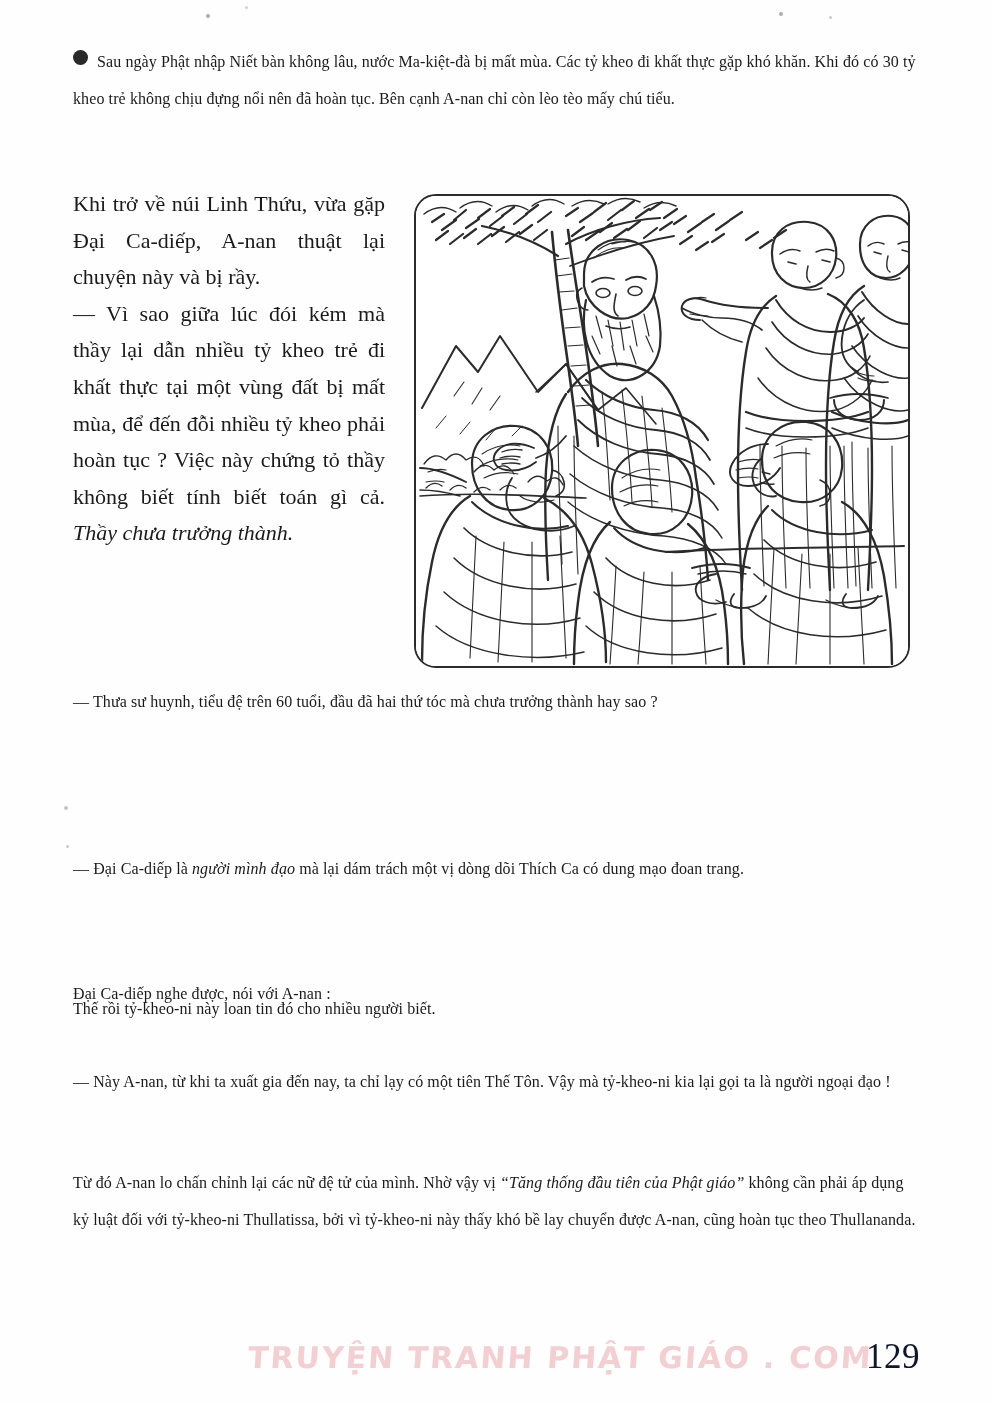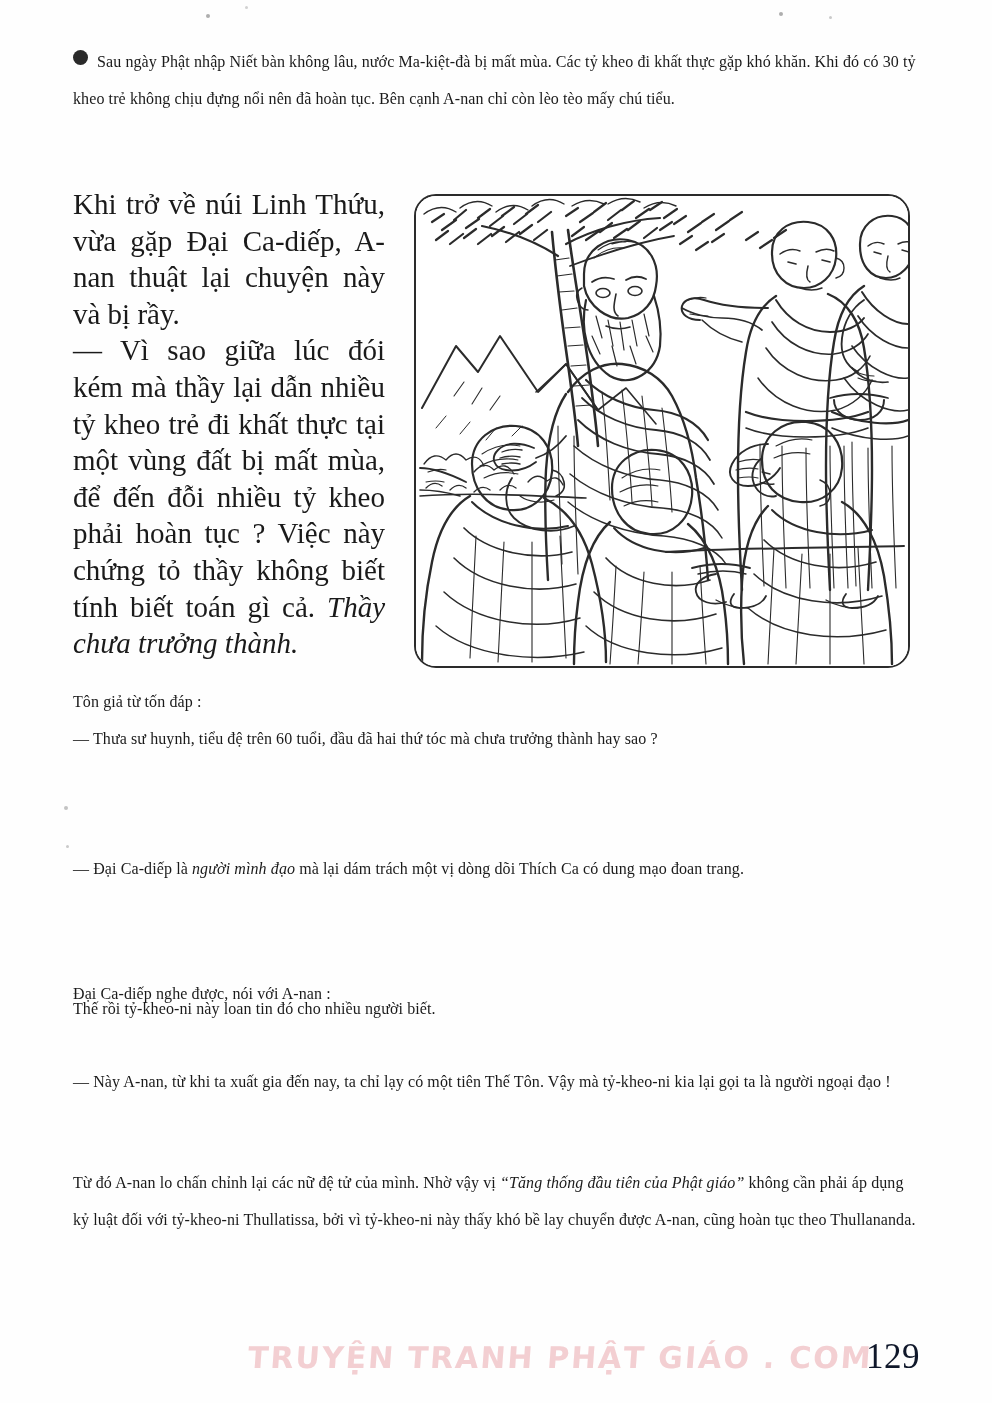--- a/index.html
+++ b/index.html
@@ -54,21 +54,21 @@
     vertical-align: 2px;
     margin-right: 9px;
   }
 
   
   #left-column {
     position: absolute;
     left: 73px;
     top: 186px;
     width: 312px;
-    font-size: 29px;
+    font-size: 22px;
     line-height: 36.6px;
     text-align: justify;
     text-justify: inter-word;
     font-family: Liberation Serif, serif;
   }
   #left-column p { margin: 0; }
   .italic { font-style: italic; }
 
   
   #illustration {
@@ -340,21 +340,20 @@
       </g>
     </svg>
   </div>
 
   <div id="left-column">
     <p>Khi trở về núi Linh Thứu, vừa gặp Đại Ca-diếp, A-nan thuật lại chuyện này và bị rầy.</p>
     <p><span>— Vì sao giữa lúc đói kém mà thầy lại dẫn nhiều tỷ kheo trẻ đi khất thực tại một vùng đất bị mất mùa, để đến đỗi nhiều tỷ kheo phải hoàn tục ? Việc này chứng tỏ thầy không biết tính biết toán gì cả. </span><span class="italic">Thầy chưa trưởng thành.</span></p>
   </div>
 
   <div class="body-col lastline-left" id="para-ton">
-    <p>Tôn giả từ tốn đáp :</p>
     <p>— Thưa sư huynh, tiểu đệ trên 60 tuổi, đầu đã hai thứ tóc mà chưa trưởng thành hay sao ?</p>
   </div>
 
   <div class="body-col lastline-left" id="para-thulla">
     <p><span>— Đại Ca-diếp là </span><span class="italic">người mình đạo</span><span> mà lại dám trách một vị dòng dõi Thích Ca có dung mạo đoan trang.</span></p>
   </div>
 
   <div class="body-col lastline-left" id="para-theroi">
     <p>Thế rồi tỷ-kheo-ni này loan tin đó cho nhiều người biết.</p>
   </div>

